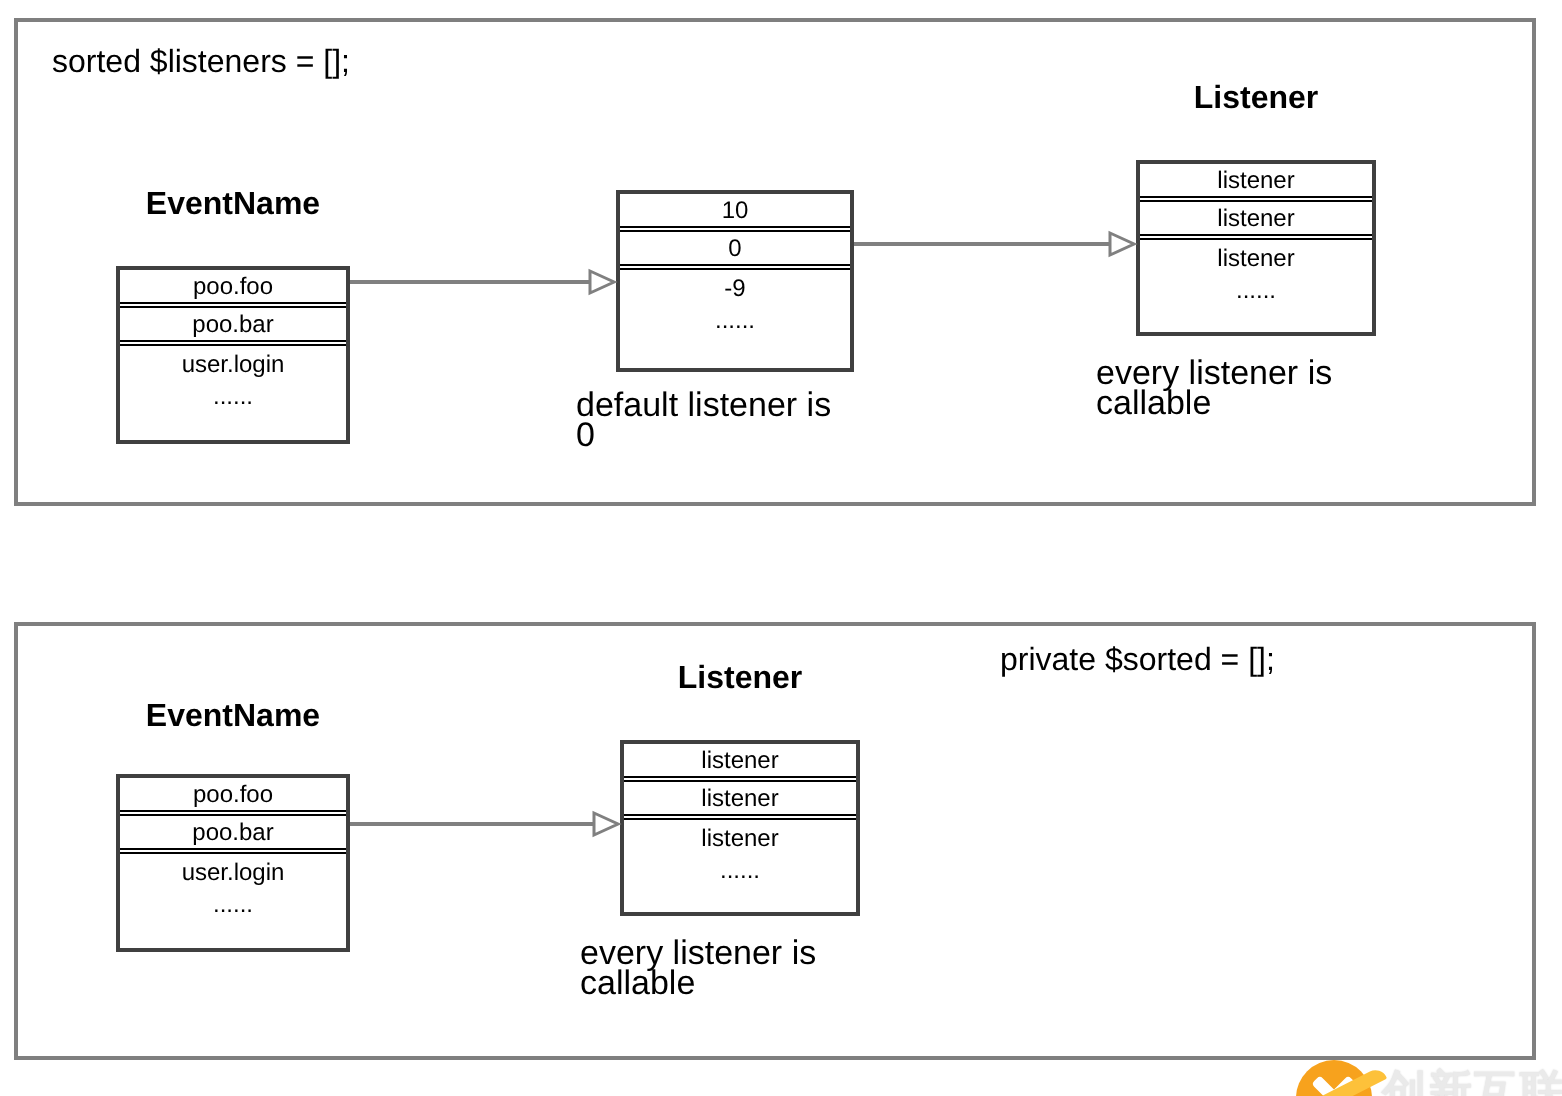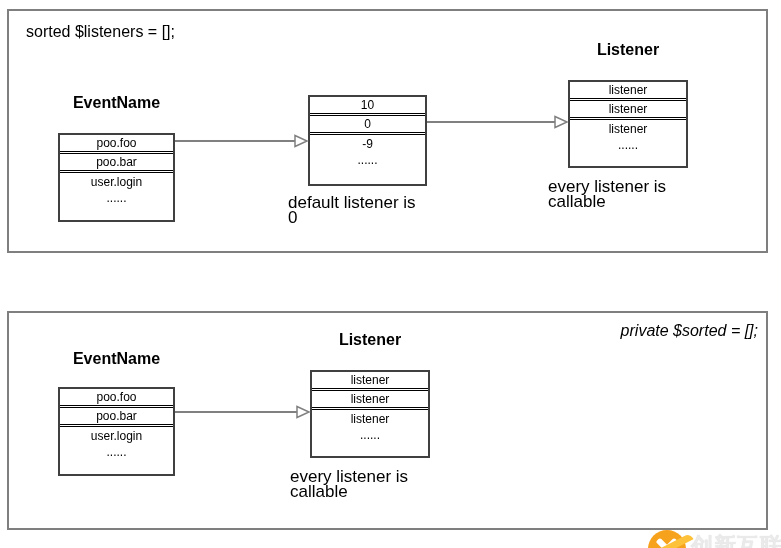--- a/index.html
+++ b/index.html
@@ -80,21 +80,21 @@
     <line x1="0" y1="7" x2="121" y2="7" stroke="#808080" stroke-width="2"></line>
     <polygon points="120,1.5 132,7 120,12.5" fill="#ffffff" stroke="#808080" stroke-width="1.5"></polygon>
   </svg>
   <svg class="arrow" style="left:427px;top:115px;" width="141" height="14">
     <line x1="0" y1="7" x2="129" y2="7" stroke="#808080" stroke-width="2"></line>
     <polygon points="128,1.5 140,7 128,12.5" fill="#ffffff" stroke="#808080" stroke-width="1.5"></polygon>
   </svg>
 
   <div class="panel" style="left:7px;top:311px;width:761px;height:219px;"></div>
 
-  <div class="code" style="left:500px;top:322px;width:258px;text-align:right;font-style:italic;">private $sorted = [];</div>
+  <div class="code" style="left:500px;top:322px;width:258px;text-align:left;">private $sorted = [];</div>
 
   <div class="ttl" style="left:58px;top:350px;width:117px;">EventName</div>
   <div class="tbl" style="left:58px;top:387px;width:117px;height:89px;">
     <div class="trow r1">poo.foo</div>
     <div class="trow r2">poo.bar</div>
     <div class="trest">
       <div class="l">user.login</div>
       <div class="l">......</div>
     </div>
   </div>

